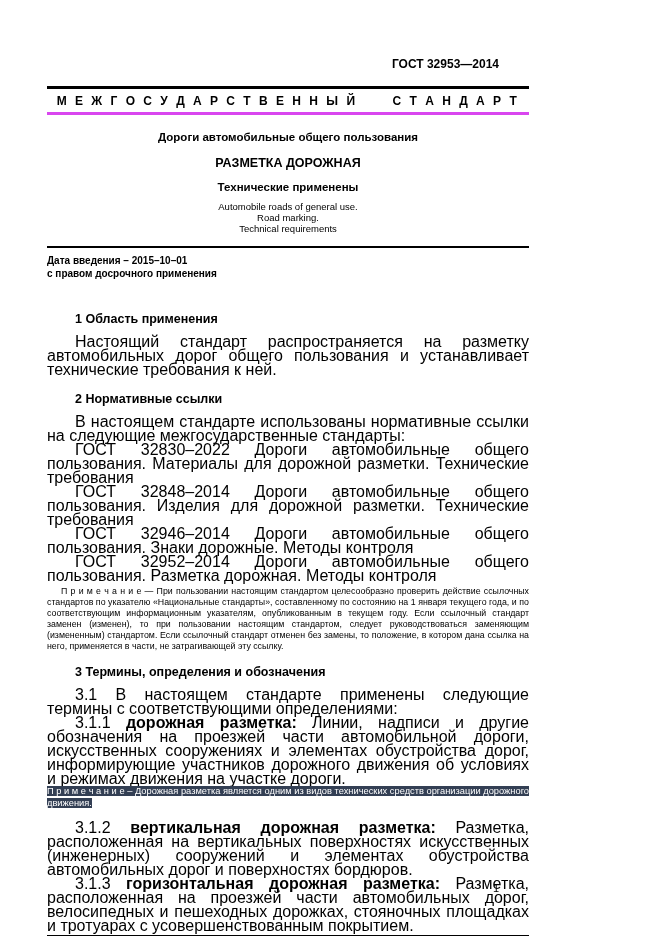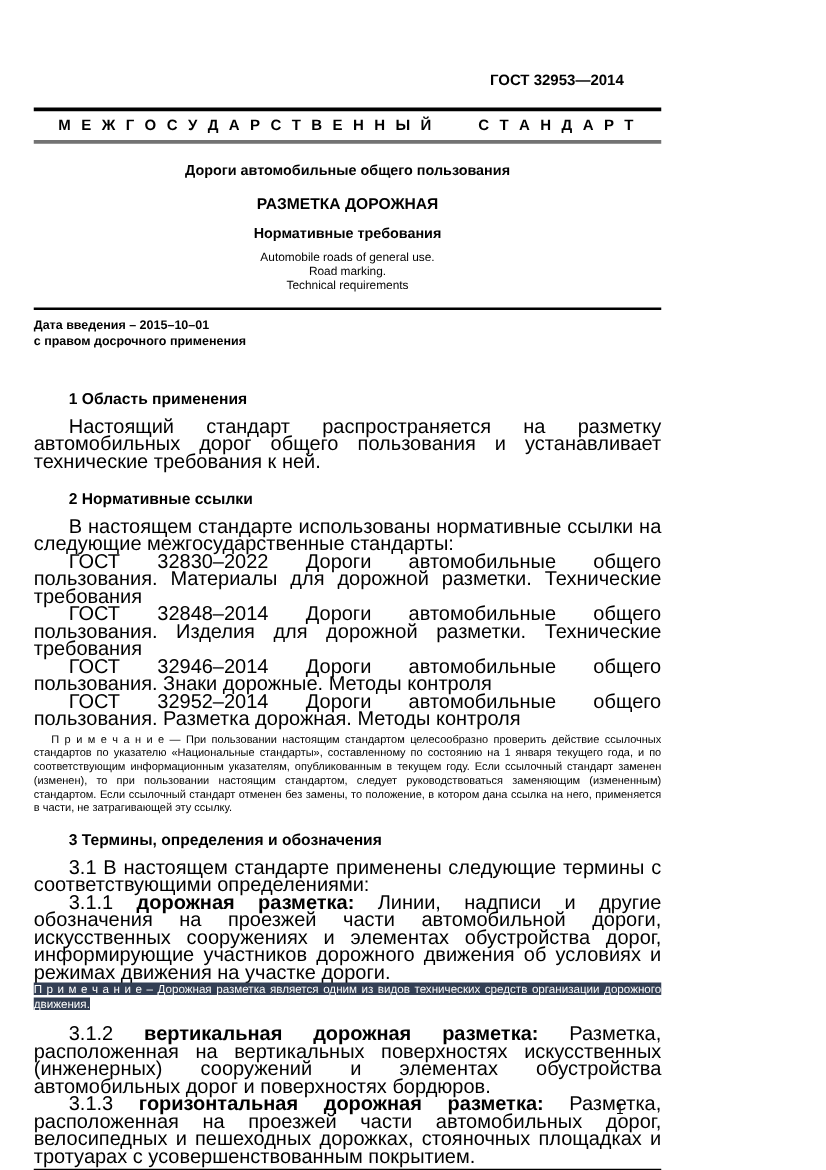--- a/index.html
+++ b/index.html
@@ -4,34 +4,34 @@
 <style>
   * { box-sizing: border-box; }
   html, body { margin: 0; padding: 0; background: #ffffff; }
   .page {
     position: relative;
     width: 576px;
     height: 936px;
     background: #ffffff;
     color: #000000;
     font-family: "Liberation Sans", "DejaVu Sans", sans-serif;
-    padding: 57px 47px 0 27px;
+    padding: 57px 47px 0 47px;
     overflow: hidden;
   }
   .std-no {
     font-size: 12px;
     font-weight: 700;
     text-align: right;
     padding-right: 30px;
     line-height: 14px;
   }
   .band {
     margin-top: 15px;
     border-top: 3px solid #000;
-    border-bottom: 3px solid #737373;
+    border-bottom: 3px solid #d946ef;
     padding: 2px 0 3px 0;
     text-align: center;
   }
   .band-text {
     font-weight: 700;
     font-size: 12px;
     letter-spacing: 2.5px;
     white-space: pre;
   }
   .ttl { text-align: center; font-weight: 700; }
@@ -101,21 +101,21 @@
 <div class="page">
 
   <div class="std-no">ГОСТ 32953—2014</div>
 
   <div class="band">
     <span class="band-text">М Е Ж Г О С У Д А Р С Т В Е Н Н Ы Й      С Т А Н Д А Р Т</span>
   </div>
 
   <div class="ttl ttl1">Дороги автомобильные общего пользования</div>
   <div class="ttl ttl2">РАЗМЕТКА ДОРОЖНАЯ</div>
-  <div class="ttl ttl3">Нормативные требования</div>
+  <div class="ttl ttl3">Технические применены</div>
 
   <div class="en">
     <div>Automobile roads of general use.</div>
     <div>Road marking.</div>
     <div>Technical requirements</div>
   </div>
 
   <div class="rule"></div>
 
   <div class="intro">

